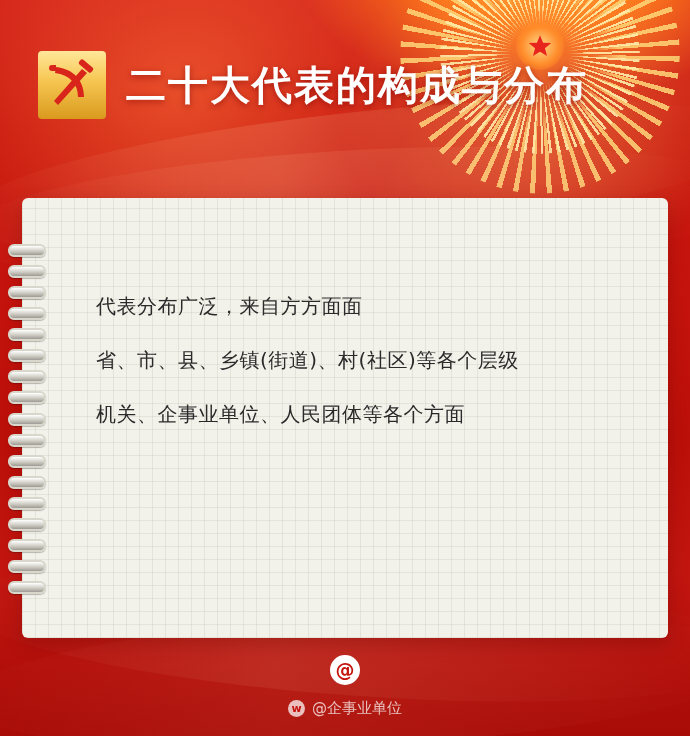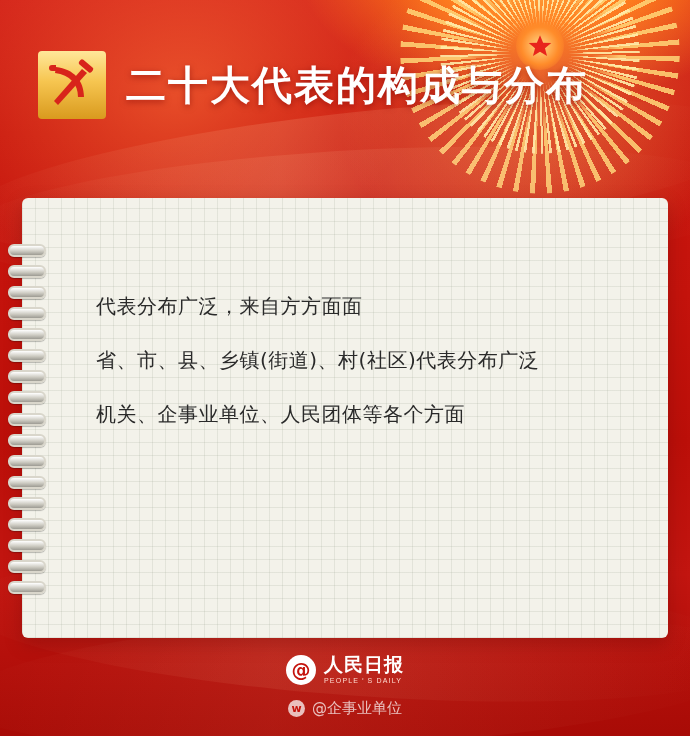--- a/index.html
+++ b/index.html
@@ -296,32 +296,28 @@
       <div class="ring"></div>
       <div class="ring"></div>
       <div class="ring"></div>
       <div class="ring"></div>
       <div class="ring"></div>
       <div class="ring"></div>
     </div>
 
     <div class="card-body">
       <div class="line">代表分布广泛，来自方方面面</div>
-      <div class="line">省、市、县、乡镇(街道)、村(社区)代表分布广泛</div>
+      <div class="line">省、市、县、乡镇(街道)、村(社区)等各个层级</div>
       <div class="line">机关、企事业单位、人民团体等各个方面</div>
     </div>
   </div>
 
   <div class="footer">
     <div class="brand">
       <div class="brand-mark">@</div>
-      <div class="brand-text">
-        <div class="brand-cn">人民日报</div>
-        <div class="brand-en">PEOPLE＇S DAILY</div>
-      </div>
     </div>
     <div class="weibo">
       <div class="weibo-eye">w</div>
       <div>@企事业单位</div>
     </div>
   </div>
 
 </div>
 
 </body></html>

